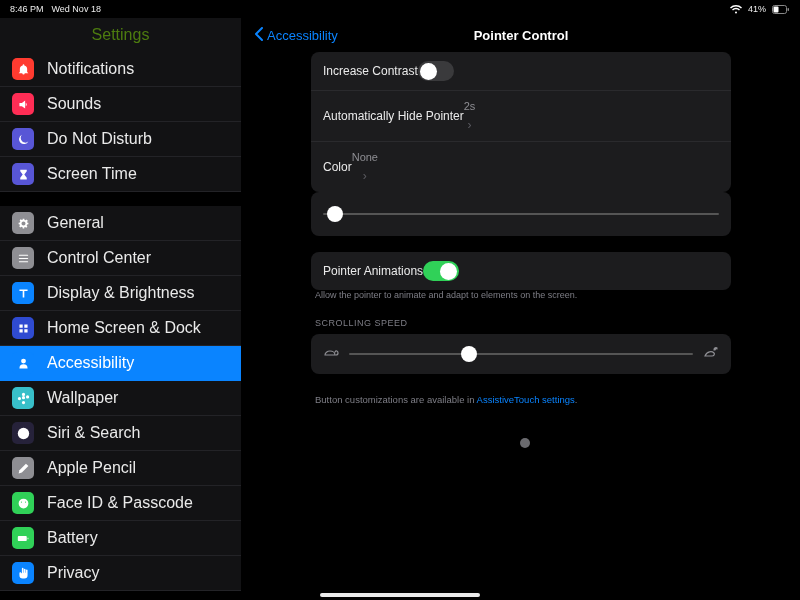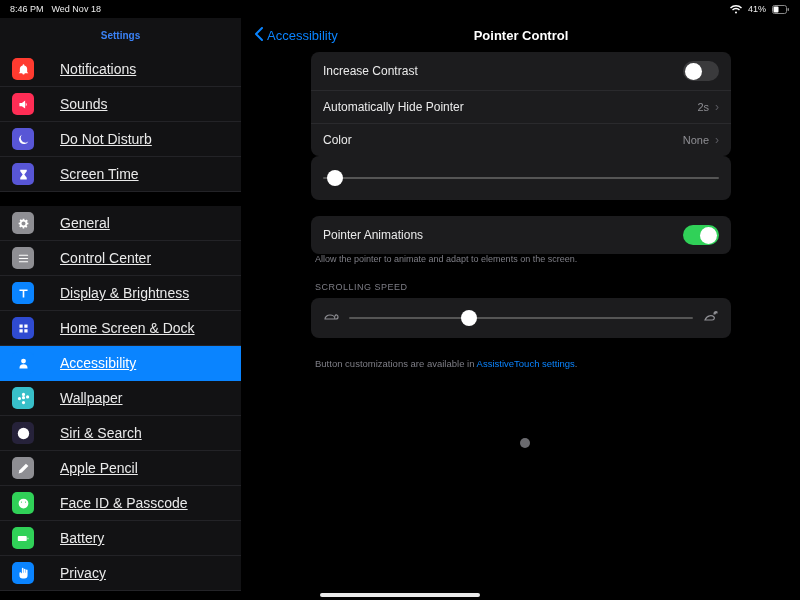--- a/index.html
+++ b/index.html
@@ -5,39 +5,39 @@
   * { margin: 0; padding: 0; box-sizing: border-box; font-family: -apple-system, "Helvetica Neue", Arial, sans-serif; -webkit-font-smoothing: antialiased; }
   html, body { width: 800px; height: 600px; background: #000; color: #fff; overflow: hidden; }
   .device { width: 800px; height: 600px; display:flex; flex-direction:column; }
 
   .status-bar { height: 18px; display:flex; justify-content:space-between; align-items:center; padding:0 10px; font-size:9px; color:#eee; }
   .status-left { display:flex; gap:8px; align-items:center; }
   .status-right { display:flex; gap:6px; align-items:center; }
 
   .content { flex:1; display:flex; min-height:0; }
   .sidebar { width:242px; background:#121214; display:flex; flex-direction:column; border-right:1px solid #000; }
-  .sidebar-title { height:34px; display:flex; align-items:center; justify-content:center; font-size:10px; font-weight:700; color:#3b82f6; }
+  .sidebar-title { height:34px; display:flex; align-items:center; justify-content:center; font-size:16px; font-weight:400; color:#4d7c0f; }
   .sidebar-list { flex:1; overflow:hidden; }
   .group-gap { height:14px; background:#000; }
-  .sidebar-item { display:flex; align-items:center; gap:26px; padding:6px 12px; font-size:14px; color:#eaeaea; border-bottom:1px solid #232327; cursor:pointer;text-decoration:underline; }
+  .sidebar-item { display:flex; align-items:center; gap:13px; padding:6px 12px; font-size:16px; color:#eaeaea; border-bottom:1px solid #232327; cursor:pointer; }
   .sidebar-item .icon { width:22px; height:22px; border-radius:5px; display:flex; align-items:center; justify-content:center; flex:0 0 22px; }
   .sidebar-item.selected { background:#0a84ff; color:#fff; border-bottom:1px solid #0a84ff; }
 
   .detail { flex:1; background:#000; display:flex; flex-direction:column; }
   .detail-nav { height:34px; display:flex; align-items:center; position:relative; padding:0 12px; }
   .back-btn { color:#0a84ff; font-size:13px; display:flex; align-items:center; gap:4px; cursor:pointer; }
   .detail-title { position:absolute; left:0; right:0; text-align:center; font-size:13px; font-weight:600; color:#fff; pointer-events:none; }
 
   .detail-body { flex:1; overflow:hidden; padding:0 20px; }
   .inner { max-width:420px; margin:0 auto; }
   .section-header { font-size:9px; letter-spacing:0.5px; color:#7e7e86; text-transform:uppercase; margin:16px 4px 6px; }
   .card { background:#1c1c1e; border-radius:8px; overflow:hidden; }
-  .row { display:flex; align-items:center; justify-content:space-between; padding:9px 12px; font-size:12px; color:#eaeaea; border-bottom:1px solid #2a2a2d; }
+  .row { display:flex; align-items:center; justify-content:flex-start; padding:9px 12px; font-size:12px; color:#eaeaea; border-bottom:1px solid #2a2a2d; }
   .row:last-child { border-bottom:none; }
-  .row .val { color:#8e8e93; font-size:11px; display:flex; align-items:center; gap:6px; }
+  .row .val { color:#8e8e93; font-size:11px; display:flex; align-items:center; gap:6px;flex-direction:column; }
   .chev { color:#5a5a60; font-size:12px; }
 
   .toggle { width:36px; height:20px; border-radius:10px; background:#3a3a3c; position:relative; cursor:pointer; }
   .toggle .knob { width:17px; height:17px; border-radius:50%; background:#fff; position:absolute; top:1.5px; left:2px; }
   .toggle.on { background:#30d158; }
   .toggle.on .knob { left:auto; right:2px; }
 
   .slider-row { padding:12px 12px; }
   .slider { position:relative; height:20px; display:flex; align-items:center; }
   .slider .track { height:2px; background:#555; flex:1; border-radius:2px; }

